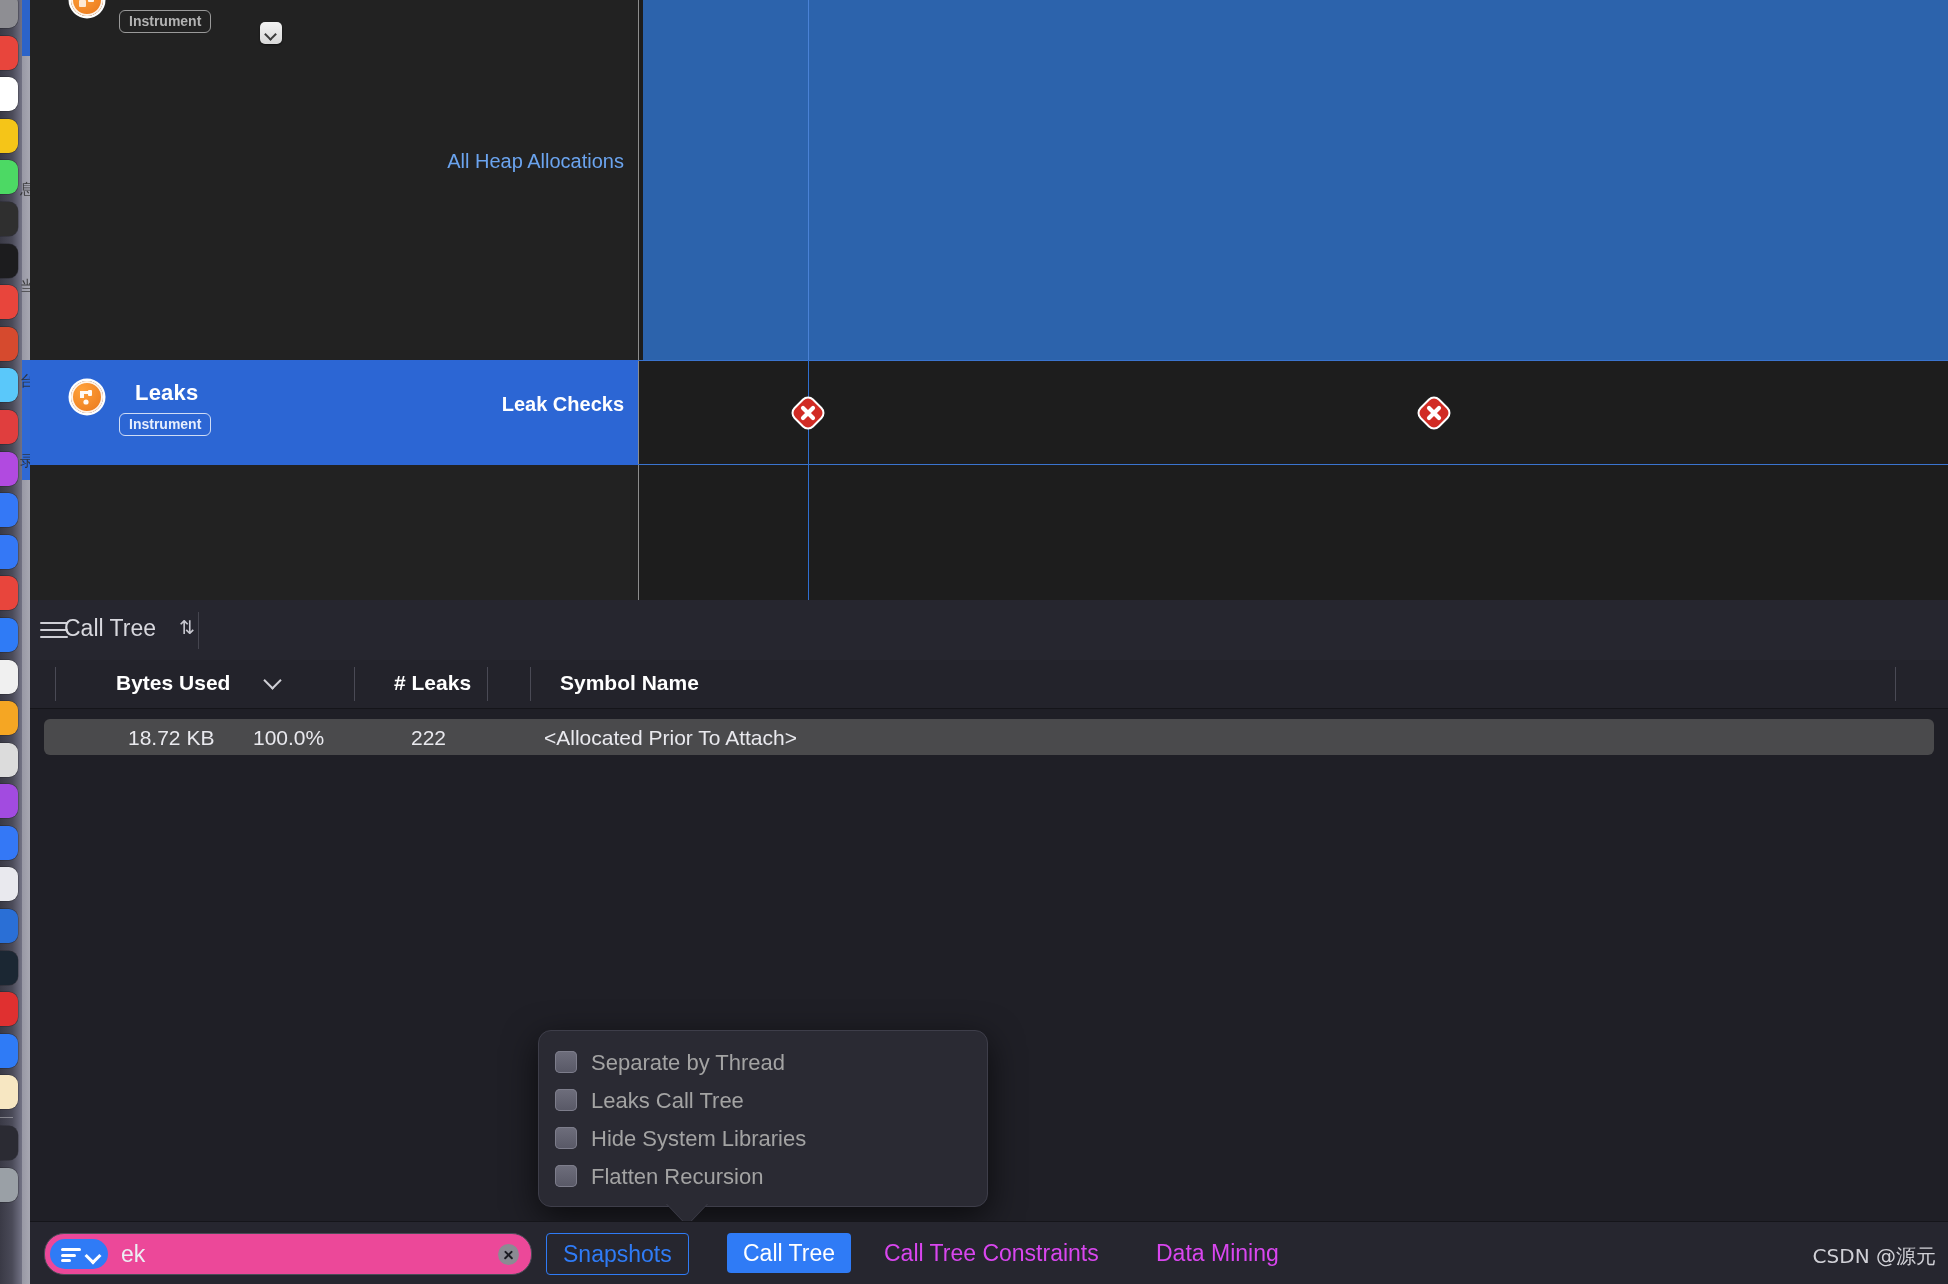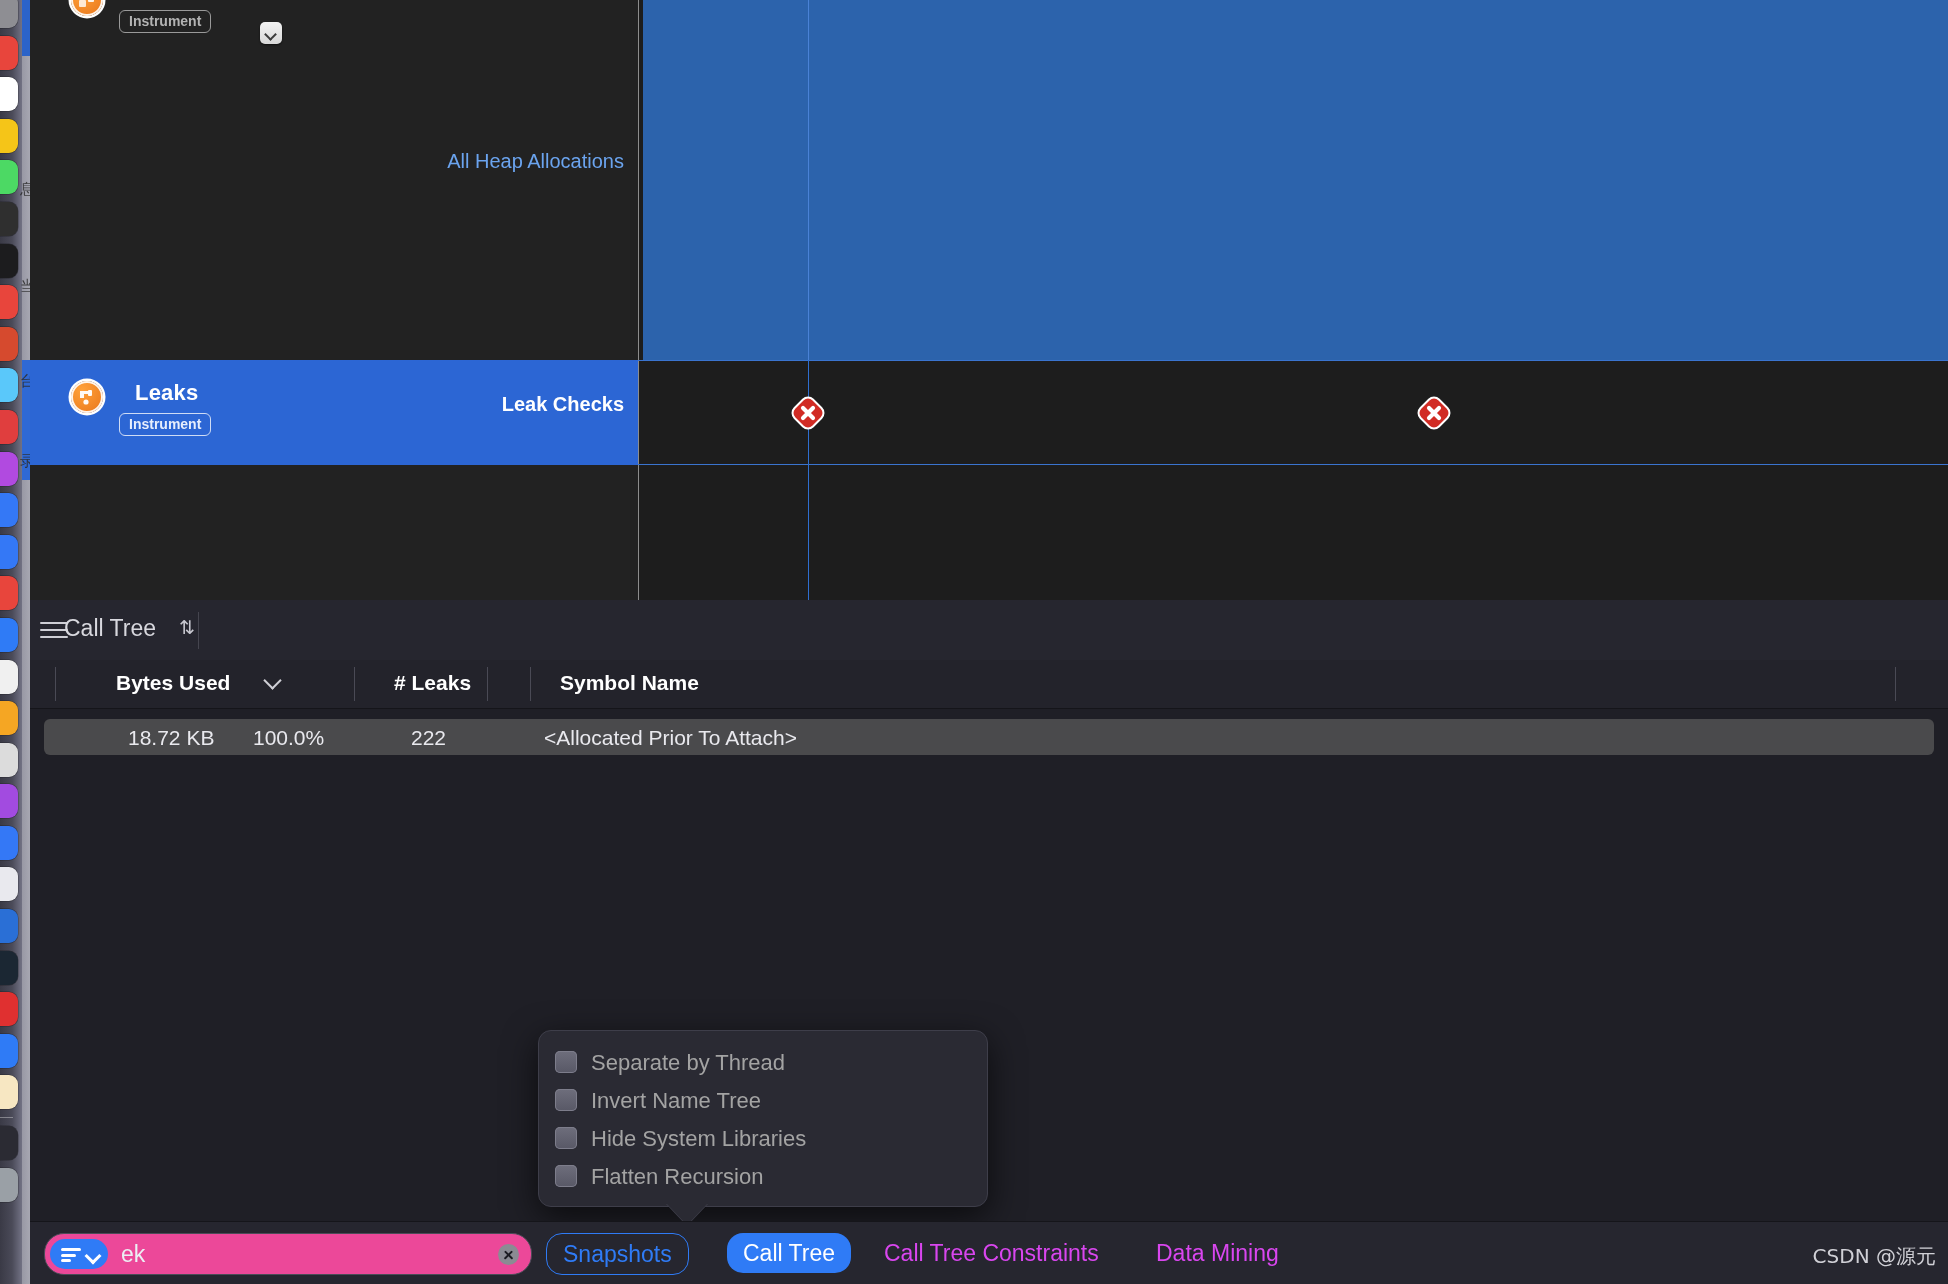--- a/index.html
+++ b/index.html
@@ -104,21 +104,21 @@
   .filterpill{position:absolute;left:5px;top:5px;width:58px;height:30px;border-radius:15px;background:#2f7bf6;}
   .filterpill .ln{position:absolute;background:#fff;height:3px;border-radius:2px;}
   .filterpill .cv{position:absolute;left:37px;top:11px;width:9px;height:9px;
                   border-right:3px solid #fff;border-bottom:3px solid #fff;transform:rotate(45deg);}
   .searchval{position:absolute;left:76px;top:7px;font-size:23px;color:#eceff4;}
   .clearbtn{position:absolute;right:12px;top:10px;width:21px;height:21px;border-radius:50%;background:#8b8b93;}
   .clearbtn:before,.clearbtn:after{content:"";position:absolute;left:5px;top:9.5px;width:11px;height:2.4px;
         background:#1c1c22;border-radius:2px;}
   .clearbtn:before{transform:rotate(45deg);} .clearbtn:after{transform:rotate(-45deg);}
 
-  .tab{position:absolute;top:11px;height:40px;border-radius:16px;font-size:23px;
+  .tab{position:absolute;top:11px;height:40px;border-radius:4px;font-size:23px;
        display:flex;align-items:center;justify-content:center;padding:0 16px;}
   .tab.outline{border:1.6px solid #2f7bf6;color:#2f7bf6;}
   .tab.filled{background:#2f7bf6;color:#fff;}
   .tab.plain{color:#d946ef;}
 
   .wm{position:absolute;right:12px;bottom:14px;font-size:20px;color:#d0d0d6;
       font-family:"DejaVu Sans",sans-serif;}
 </style>
 </head>
 <body>
@@ -264,21 +264,21 @@
       <div class="c" style="left:500px;">&lt;Allocated Prior To Attach&gt;</div>
     </div>
 
     <div class="pop" style="left:508px;top:430px;width:448px;height:175px;">
       <div class="pop-item" style="margin-top:12px;">
         <div class="cbx"></div>
         <span>Separate by Thread</span>
       </div>
       <div class="pop-item">
         <div class="cbx"></div>
-        <span>Invert Name Tree</span>
+        <span>Leaks Call Tree</span>
       </div>
       <div class="pop-item">
         <div class="cbx"></div>
         <span>Hide System Libraries</span>
       </div>
       <div class="pop-item">
         <div class="cbx"></div>
         <span>Flatten Recursion</span>
       </div>
     </div>

